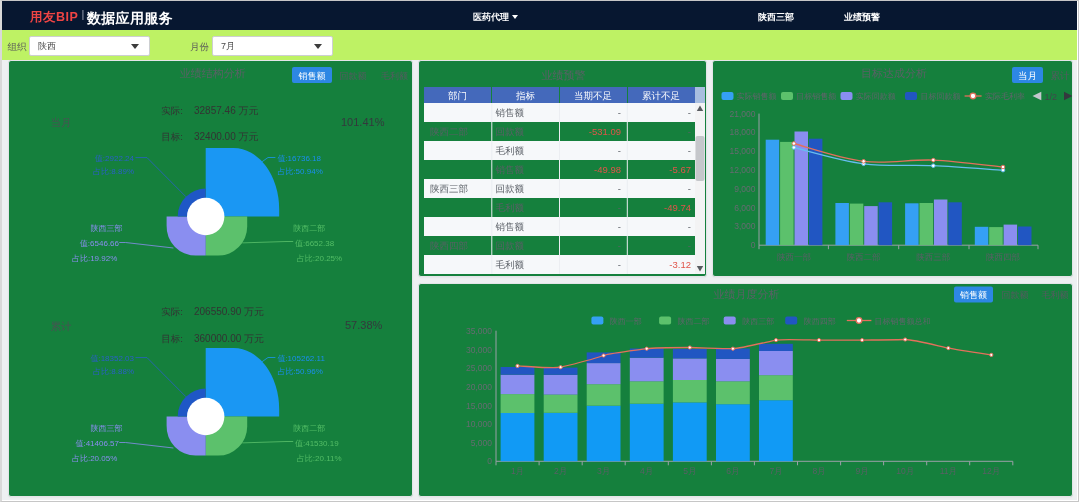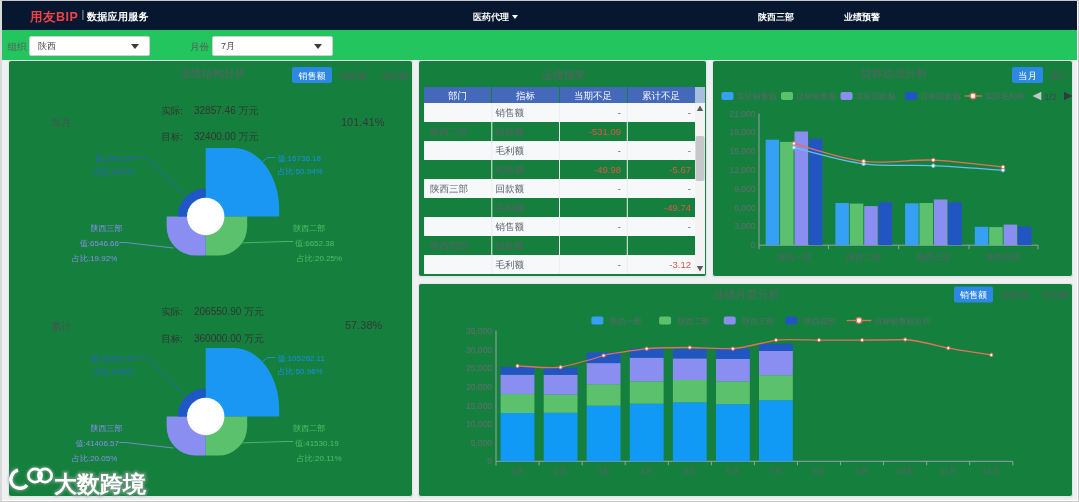--- a/index.html
+++ b/index.html
@@ -3,24 +3,24 @@
 <meta charset="utf-8">
 <style>
 * { margin:0; padding:0; box-sizing:border-box; }
 html,body { width:1079px; height:502px; overflow:hidden; background:#fff; }
 body { font-family:"Liberation Sans", sans-serif; position:relative; }
 .abs { position:absolute; }
 #frame { left:0; top:0; width:1079px; height:502px; border:1px solid #c6c6c6; border-left:2px solid #d9d9d9; }
 #nav { left:2px; top:1px; width:1075px; height:29px; background:#071730; }
 #nav .logo { position:absolute; left:28px; top:8px; font-size:12.5px; font-weight:bold; color:#ef4444; letter-spacing:0.5px;}
 #nav .sep { position:absolute; left:79.5px; top:7px; color:#9aa2b2; font-size:11px; }
-#nav .sub { position:absolute; left:85px; top:9px; font-size:10px; font-weight:bold; color:#fff; letter-spacing:0.3px;}
+#nav .sub { position:absolute; left:85px; top:9px; font-size:14px; font-weight:bold; color:#fff; letter-spacing:0.3px;}
 .navitem { position:absolute; top:10px; color:#fff; font-size:9px; font-weight:bold; }
 .caret { display:inline-block; width:0; height:0; border-left:3.5px solid transparent; border-right:3.5px solid transparent; border-top:4px solid #fff; margin-left:3px; vertical-align:1px; }
-#filters { left:2px; top:30px; width:1075px; height:30px; background:#22c55e; }
+#filters { left:2px; top:30px; width:1075px; height:30px; background:#bef264; }
 #filters .lab { position:absolute; top:10.5px; font-size:9.5px; color:#5a5a5a; }
 .select { position:absolute; top:6px; width:121px; height:20px; background:#fff; border:1px solid #cdcfd1; border-radius:2px; font-size:9px; color:#4a4a4a; line-height:18px; padding-left:8px; }
 .select .arr { position:absolute; right:10px; top:7px; width:0; height:0; border-left:4.5px solid transparent; border-right:4.5px solid transparent; border-top:5.5px solid #3c3c3c; }
 #main { left:2px; top:60px; width:1075px; height:440px; background:#eef0f2; }
 .panel { position:absolute; background:#15803d; border:1px solid #e3e5e8; border-radius:3px; box-shadow:0 1px 2px rgba(0,0,0,0.04); }
 #pLeft { left:6px; top:0px; width:405px; height:437px; }
 #pMid { left:416px; top:0px; width:289px; height:217px; }
 #pRight { left:710px; top:0px; width:361px; height:217px; }
 #pBottom { left:416px; top:223px; width:655px; height:214px; }
 svg text { font-family:"Liberation Sans", sans-serif; }
@@ -268,41 +268,20 @@
           <circle cx="290" cy="106" r="1.8"></circle>
     </g>
     <g font-size="8.5" fill="#5a5f66" text-anchor="middle">
       <text x="80.9" y="198.5">陕西一部</text>
       <text x="150.6" y="198.5">陕西二部</text>
       <text x="220.3" y="198.5">陕西三部</text>
       <text x="290" y="198.5">陕西四部</text>
     </g>
   </svg>
   </div>
-  <div class="abs" id="wm" style="left:4px; top:403px; width:300px; height:37px; z-index:5;">
-    <svg width="300" height="37" viewBox="0 0 300 37">
-      <defs>
-        <filter id="wmb" x="-30%" y="-30%" width="160%" height="160%">
-          <feGaussianBlur stdDeviation="1.1"></feGaussianBlur>
-        </filter>
-      </defs>
-      <g filter="url(#wmb)" opacity="0.55">
-        <path d="M12 7 C6 9 3 16 6 21 C9 26 17 27 21 22" fill="none" stroke="#a8aaad" stroke-width="6"></path>
-        <circle cx="29" cy="12.5" r="6.6" fill="none" stroke="#a8aaad" stroke-width="4.6"></circle>
-        <circle cx="39" cy="12.5" r="6.6" fill="none" stroke="#a8aaad" stroke-width="4.6"></circle>
-        <text x="48" y="29" font-size="23" font-weight="bold" fill="none" stroke="#a8aaad" stroke-width="3.2">大数跨境</text>
-      </g>
-      <g>
-        <path d="M12 7 C6 9 3 16 6 21 C9 26 17 27 21 22" fill="none" stroke="#fff" stroke-width="3.4"></path>
-        <circle cx="29" cy="12.5" r="6.6" fill="none" stroke="#fff" stroke-width="2.6"></circle>
-        <circle cx="39" cy="12.5" r="6.6" fill="none" stroke="#fff" stroke-width="2.6"></circle>
-        <text x="48" y="29" font-size="23" font-weight="bold" fill="#fff">大数跨境</text>
-      </g>
-    </svg>
-  </div>
   <div class="panel" id="pBottom">
   <svg width="653" height="212" viewBox="0 0 653 212">
     <text x="327.5" y="13.5" font-size="11" fill="#5a6066" text-anchor="middle">业绩月度分析</text>
     <rect x="535" y="2.5" width="39" height="16" rx="2" fill="#2d87e4"></rect>
     <text x="554.5" y="14.2" font-size="9" fill="#fff" text-anchor="middle">销售额</text>
     <text x="596" y="14" font-size="9" fill="#555a60" text-anchor="middle">回款额</text>
     <text x="636" y="14" font-size="9" fill="#555a60" text-anchor="middle">毛利额</text>
 
     <g font-size="8" fill="#5f646a">
       <rect x="172.4" y="32.5" width="12" height="8" rx="2" fill="#35a0f4"></rect>

